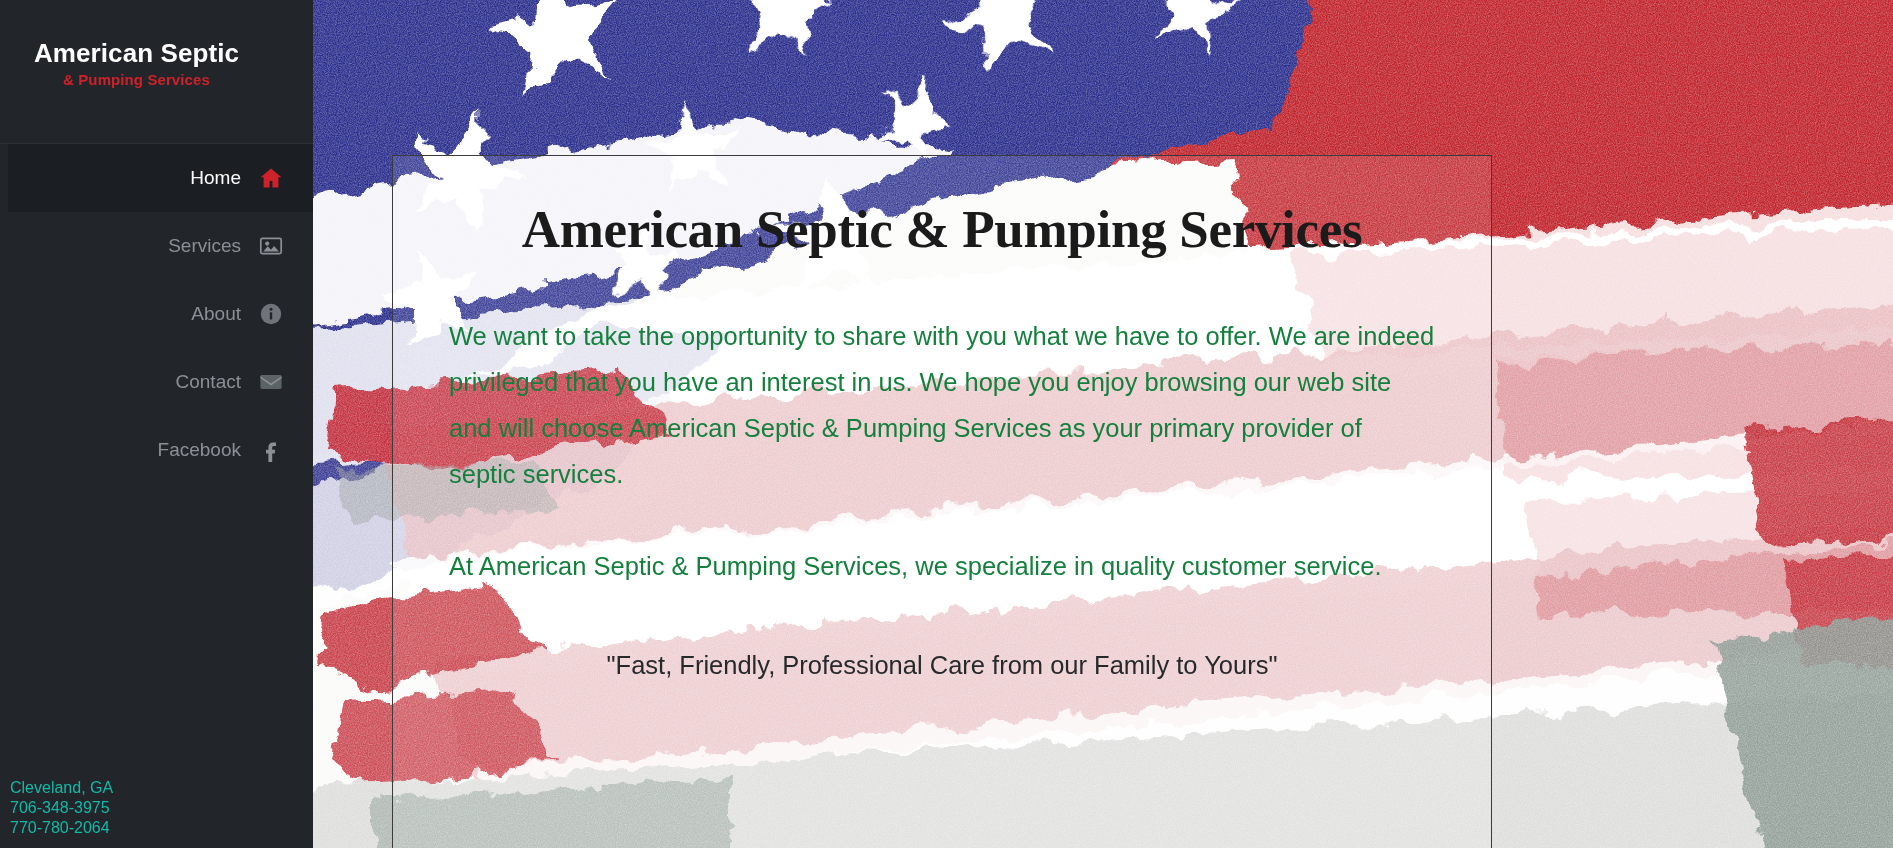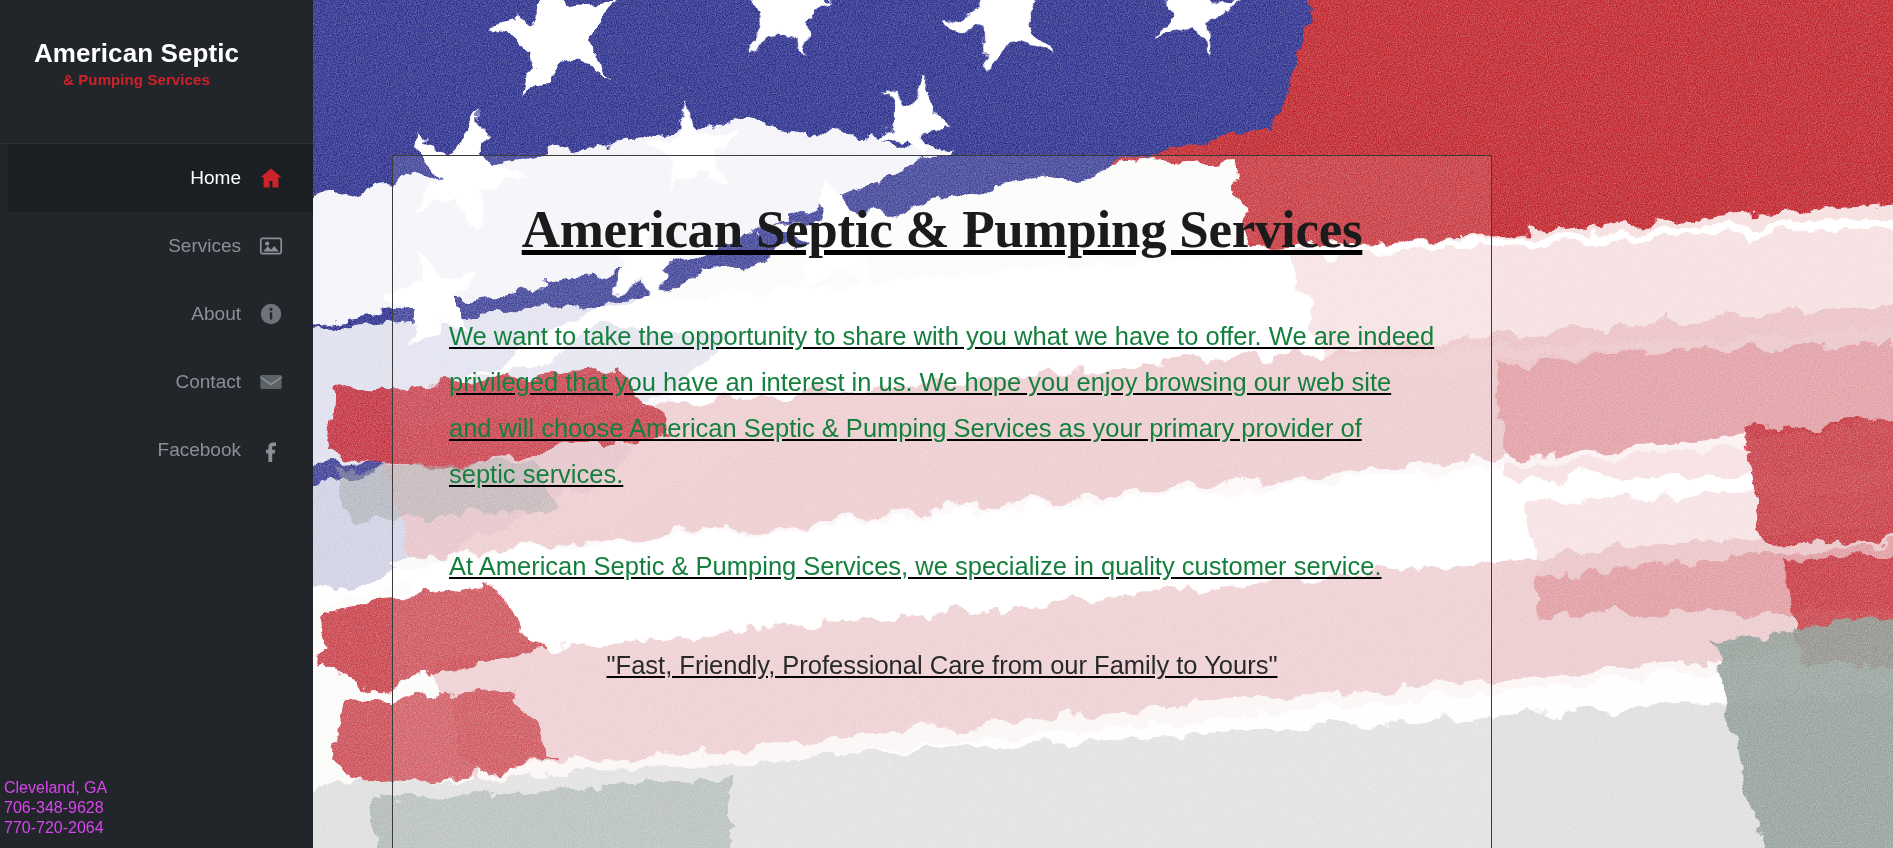--- a/index.html
+++ b/index.html
@@ -17,21 +17,21 @@
   }
   .flagwrap { position:absolute; inset:0; }
   .flagwrap svg { position:absolute; left:0; top:0; width:1580px; height:848px; }
 
   
   .card {
     position:absolute; left:79px; top:155px; width:1100px; height:760px;
     border:1px solid #3b3b3b;
     background:rgba(255,255,255,0.10);
   }
-  .card-inner { padding:44px 56px 0 56px;text-decoration:underline; }
+  .card-inner { padding:44px 56px 0 56px; }
 
   .page-title {
     font-family:"Liberation Serif", serif;
     font-weight:700;
     font-size:53px;
     line-height:1.12;
     color:#1b1b1b;
     text-align:center;
     letter-spacing:-0.3px;
   }
@@ -97,22 +97,22 @@
   }
   .nav-item .label { white-space:nowrap; }
   .nav-icon {
     width:24px; height:24px;
     display:flex; align-items:center; justify-content:center;
     flex:0 0 24px;
   }
   .nav-icon svg { display:block; }
 
   .sidebar-footer {
-    position:absolute; left:4px; bottom:10px;
-    color:#d946ef;
+    position:absolute; left:10px; bottom:10px;
+    color:#14b8a6;
     font-size:16px;
     line-height:20px;
   }
   .sidebar-footer div { white-space:nowrap; }
 </style>
 </head>
 <body>
 
 <div id="app">
 
@@ -278,19 +278,19 @@
           <svg width="24" height="24" viewBox="0 0 24 24">
             <path d="M14.6 7.9h2.4V4.6c-.5-.1-1.6-.2-2.9-.2-2.9 0-4.7 1.8-4.7 5v2.4H7v3.6h2.4V24h3.8v-8.6h2.6l.4-3.6h-3v-2c0-1.2.3-1.9 1.4-1.9z" fill="#8b9096"></path>
           </svg>
         </span>
       </div>
 
     </nav>
 
     <div class="sidebar-footer">
       <div>Cleveland, GA</div>
-      <div>706-348-9628</div>
-      <div>770-720-2064</div>
+      <div>706-348-3975</div>
+      <div>770-780-2064</div>
     </div>
 
   </aside>
 
 </div>
 
 </body></html>

